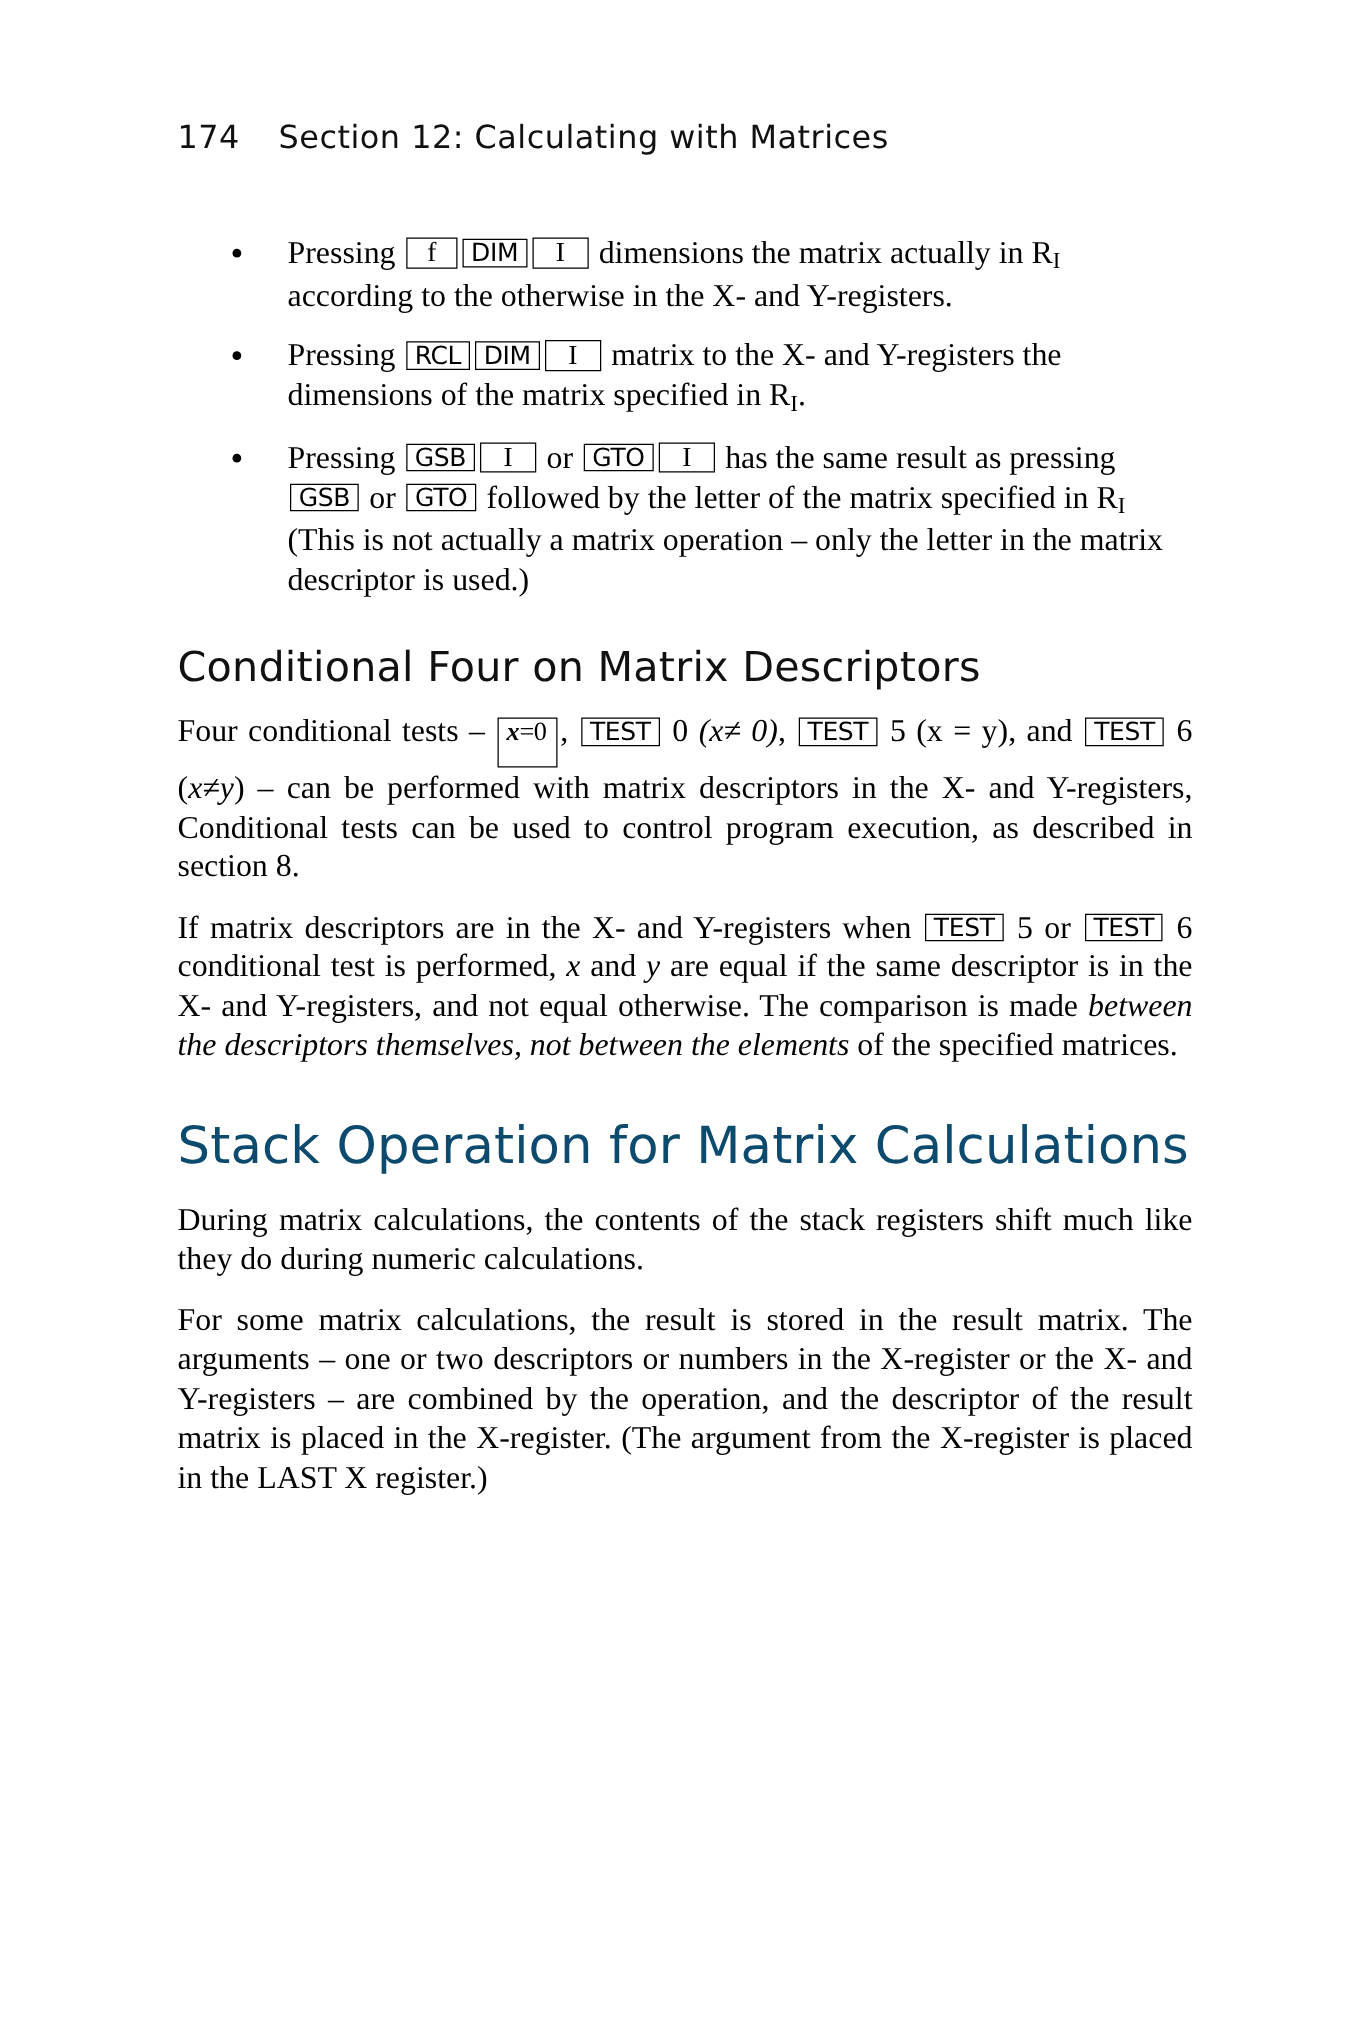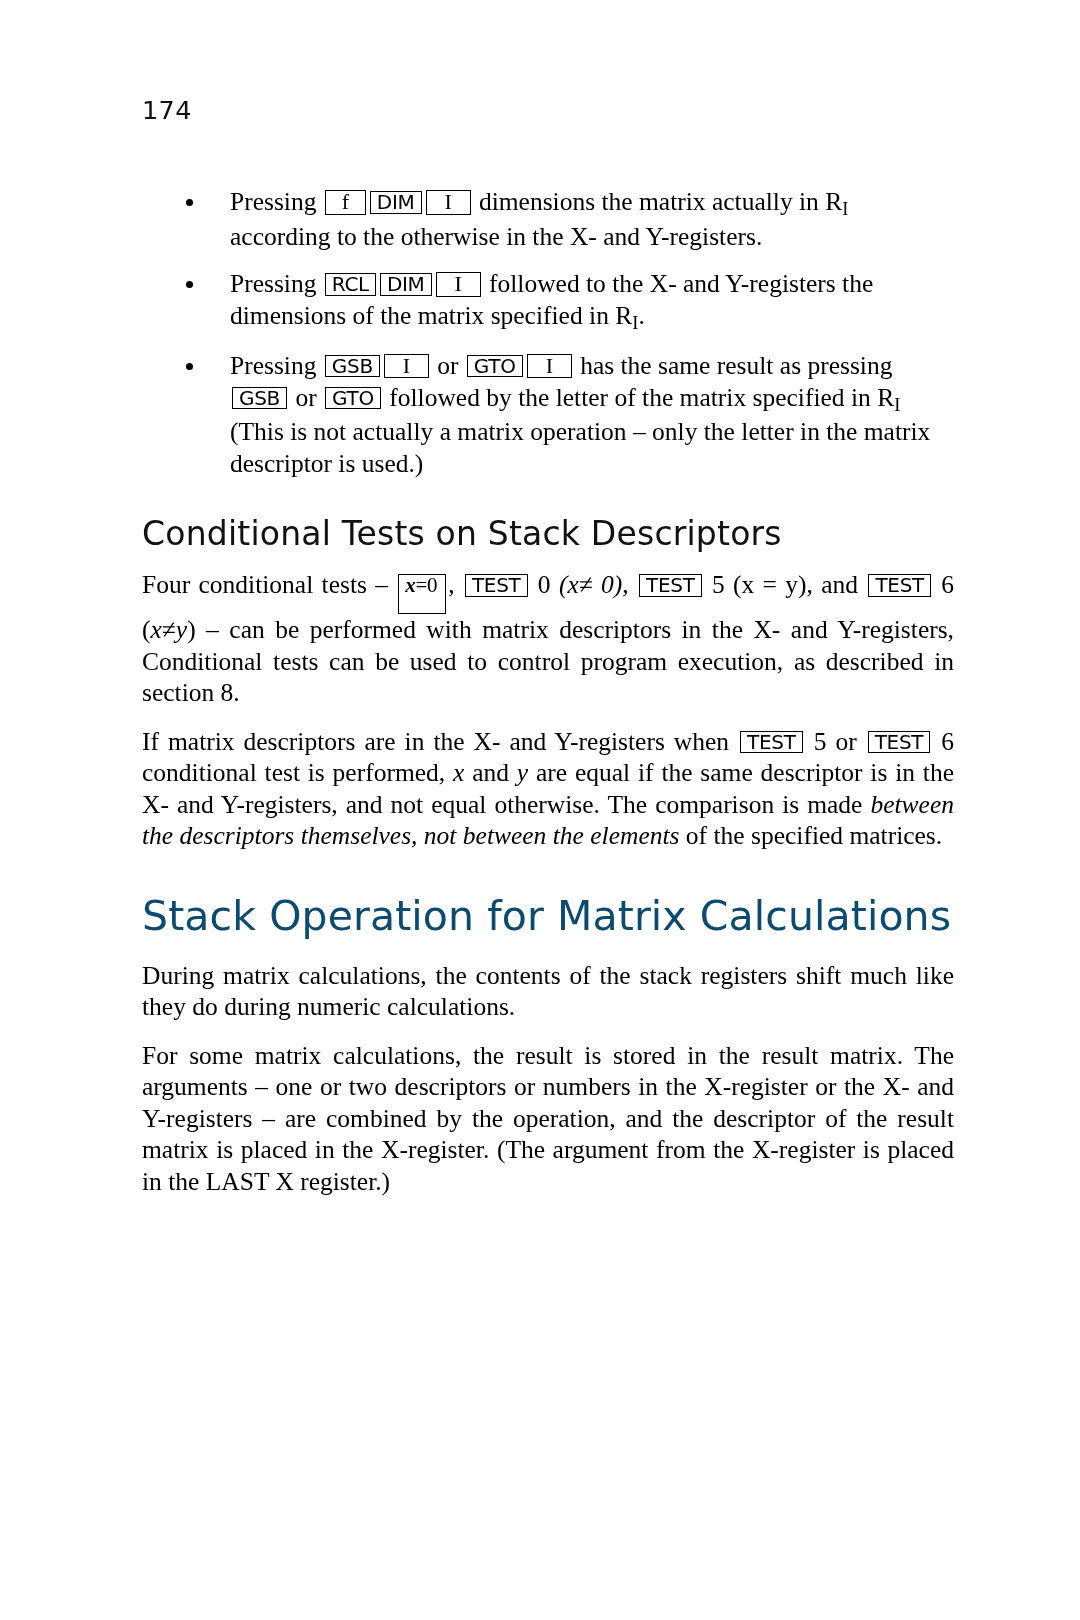--- a/index.html
+++ b/index.html
@@ -134,59 +134,60 @@
   em.it { font-style: italic; }
   span.mathit { font-style: italic; }
 </style>
 </head>
 <body>
 
 <div class="page">
 
   <div class="header">
     <span class="folio">174</span>
+    <span>Section 12: Calculating with Matrices</span>
   </div>
 
   <div class="content">
 
     <ul class="bullets">
 
       <li>
         <span class="dot"></span>
         <span>Pressing</span>
         <span class="key f-key">f</span><span class="key">DIM</span><span class="key serif-i">I</span>
         <span>dimensions the matrix actually in R</span><span class="sub-i">I</span>
         <span>according to the otherwise in the X- and Y-registers.</span>
       </li>
 
       <li>
         <span class="dot"></span>
         <span>Pressing</span>
         <span class="key">RCL</span><span class="key">DIM</span><span class="key serif-i">I</span>
-        <span>followed to the X- and Y-registers the</span>
+        <span>matrix to the X- and Y-registers the</span>
         <span>dimensions of the matrix specified in R</span><span class="sub-i">I</span><span>.</span>
       </li>
 
       <li>
         <span class="dot"></span>
         <span>Pressing</span>
         <span class="key">GSB</span><span class="key serif-i">I</span>
         <span>or</span>
         <span class="key">GTO</span><span class="key serif-i">I</span>
         <span>has the same result as pressing</span>
         <span class="key">GSB</span>
         <span>or</span>
         <span class="key">GTO</span>
         <span>followed by the letter of the matrix specified in R</span><span class="sub-i">I</span>
         <span>(This is not actually a matrix operation – only the letter in the matrix descriptor is used.)</span>
       </li>
 
     </ul>
 
-    <h2 class="sub">Conditional Tests on Stack Descriptors</h2>
+    <h2 class="sub">Conditional Four on Matrix Descriptors</h2>
 
     <p class="body"><span>Four conditional tests –</span> <span class="key xeq0"><i>x</i><span>=0</span></span><span>,</span> <span class="key">TEST</span> <span>0</span> <em class="it">(x≠ 0)</em><span>,</span> <span class="key">TEST</span> <span>5 (x = y), and</span> <span class="key">TEST</span> <span>6 (</span><span class="mathit">x≠y</span><span>) – can be performed with matrix descriptors in the X- and Y-registers, Conditional tests can be used to control program execution, as described in section 8.</span></p>
 
 
     <p class="body"><span>If matrix descriptors are in the X- and Y-registers when</span> <span class="key">TEST</span> <span>5 or</span> <span class="key">TEST</span> <span>6 conditional test is performed,</span> <span class="mathit">x</span> <span>and</span> <span class="mathit">y</span> <span>are equal if the same descriptor is in the X- and Y-registers, and not equal otherwise. The comparison is made</span> <em class="it">between the descriptors themselves, not between the elements</em> <span>of the specified matrices.</span></p>
 
 
     <h1 class="major">Stack Operation for Matrix Calculations</h1>
 
     <p class="body">During matrix calculations, the contents of the stack registers shift much like they do during numeric calculations.</p>

